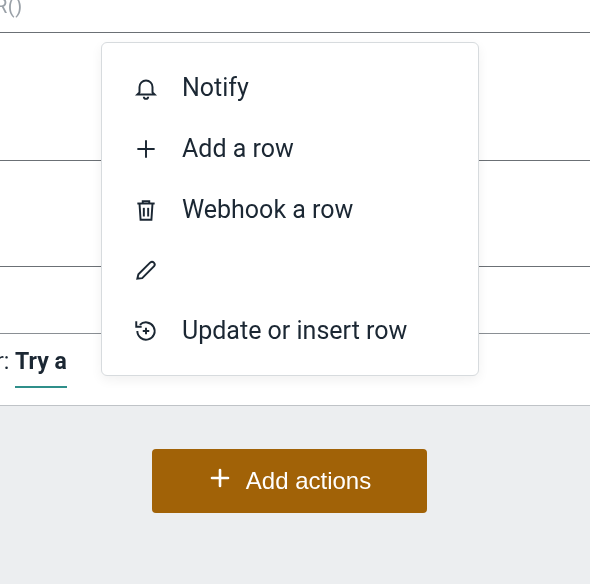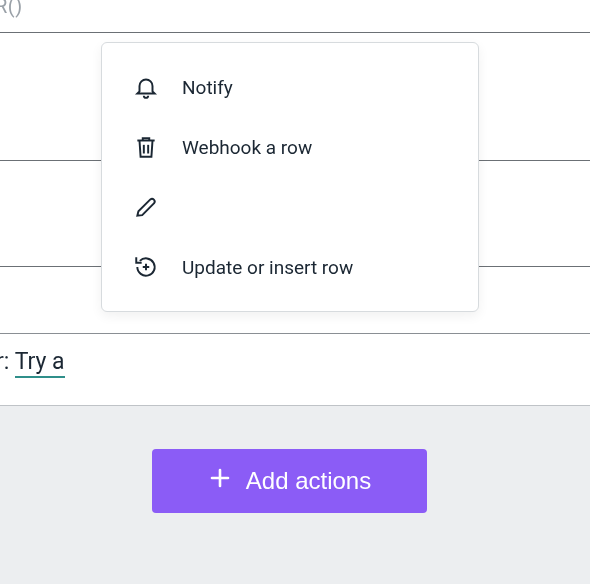--- a/index.html
+++ b/index.html
@@ -41,29 +41,30 @@
   .hline.l5 { top: 405px; background: #bfc3c7; }
   .try-text {
     position: absolute;
     top: 348px;
     left: -4px;
     font-size: 23px;
     color: #1b2733;
   }
   .try-text .underlined {
     border-bottom: 2px solid #2f8f8a;
-    padding-bottom: 1px;
+    padding-bottom: 11px;
+    font-weight: bold;
   }
   .add-actions-btn {
     position: absolute;
     top: 449px;
     left: 152px;
     width: 275px;
     height: 64px;
-    background: #8b5cf6;
+    background: #a16207;
     color: #fff;
     border: none;
     border-radius: 4px;
     font-size: 24px;
     display: flex;
     align-items: center;
     justify-content: center;
     gap: 14px;
     cursor: pointer;
   }
@@ -77,21 +78,21 @@
     border: 1px solid #d7dbde;
     border-radius: 6px;
     box-shadow: 0 4px 12px rgba(0,0,0,0.06);
     padding: 14px 0;
   }
   .menu-item {
     display: flex;
     align-items: center;
     gap: 22px;
     padding: 16px 30px;
-    font-size: 19px;
+    font-size: 25px;
     color: #1b2733;
     cursor: pointer;
   }
   .menu-item .icon-slot {
     width: 28px;
     height: 28px;
     display: flex;
     align-items: center;
     justify-content: center;
     color: #1b2733;
@@ -136,20 +137,29 @@
   <div class="menu-item">
     <span class="icon-slot">
       <svg viewBox="0 0 24 24">
           <path d="M6 16 V11 a6 6 0 0 1 12 0 V16 l2 2 H4 Z"></path>
           <path d="M10 20 a2 2 0 0 0 4 0"></path>
         </svg>
     </span>
     <span>Notify</span>
   </div>
 
+  <div class="menu-item">
+    <span class="icon-slot">
+      <svg viewBox="0 0 24 24">
+          <line x1="12" y1="4" x2="12" y2="20"></line>
+          <line x1="4" y1="12" x2="20" y2="12"></line>
+        </svg>
+    </span>
+    <span>Add a row</span>
+  </div>
 
   <div class="menu-item">
     <span class="icon-slot">
       <svg viewBox="0 0 24 24">
           <path d="M4 6 H20"></path>
           <path d="M9 6 V4 H15 V6"></path>
           <path d="M6 6 L7 21 H17 L18 6"></path>
           <line x1="10" y1="10" x2="10" y2="18"></line>
           <line x1="14" y1="10" x2="14" y2="18"></line>
         </svg>

